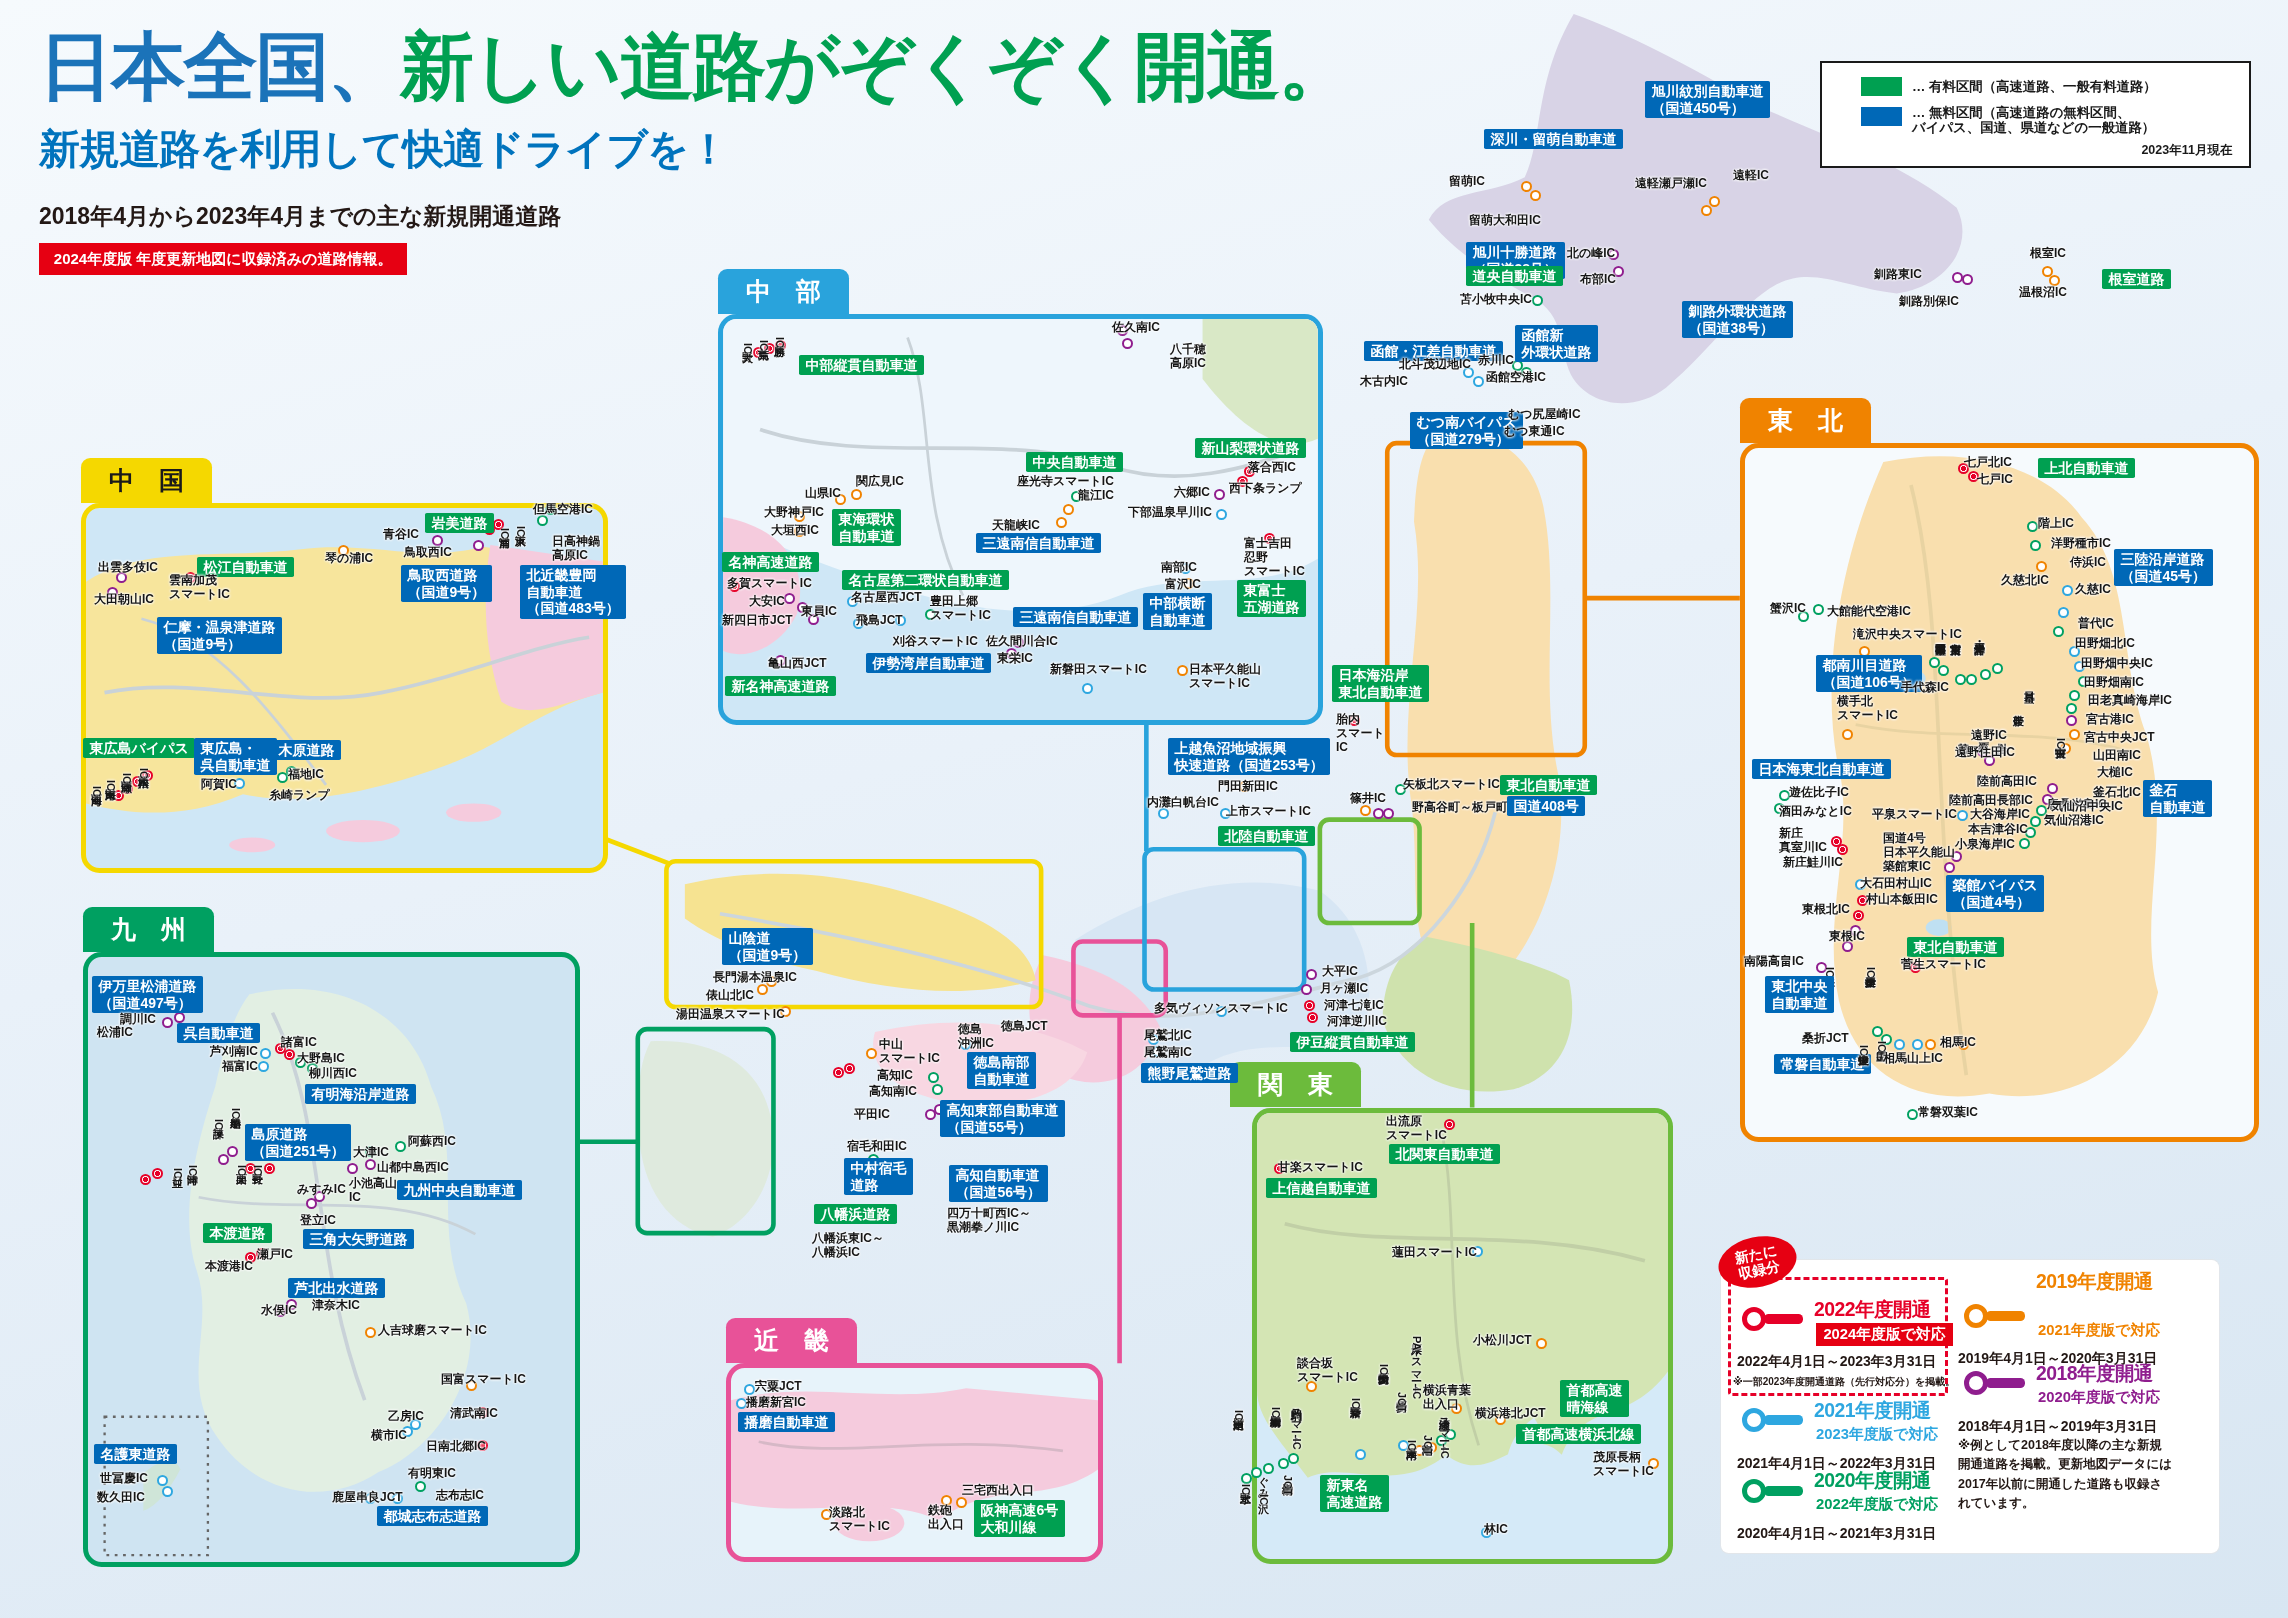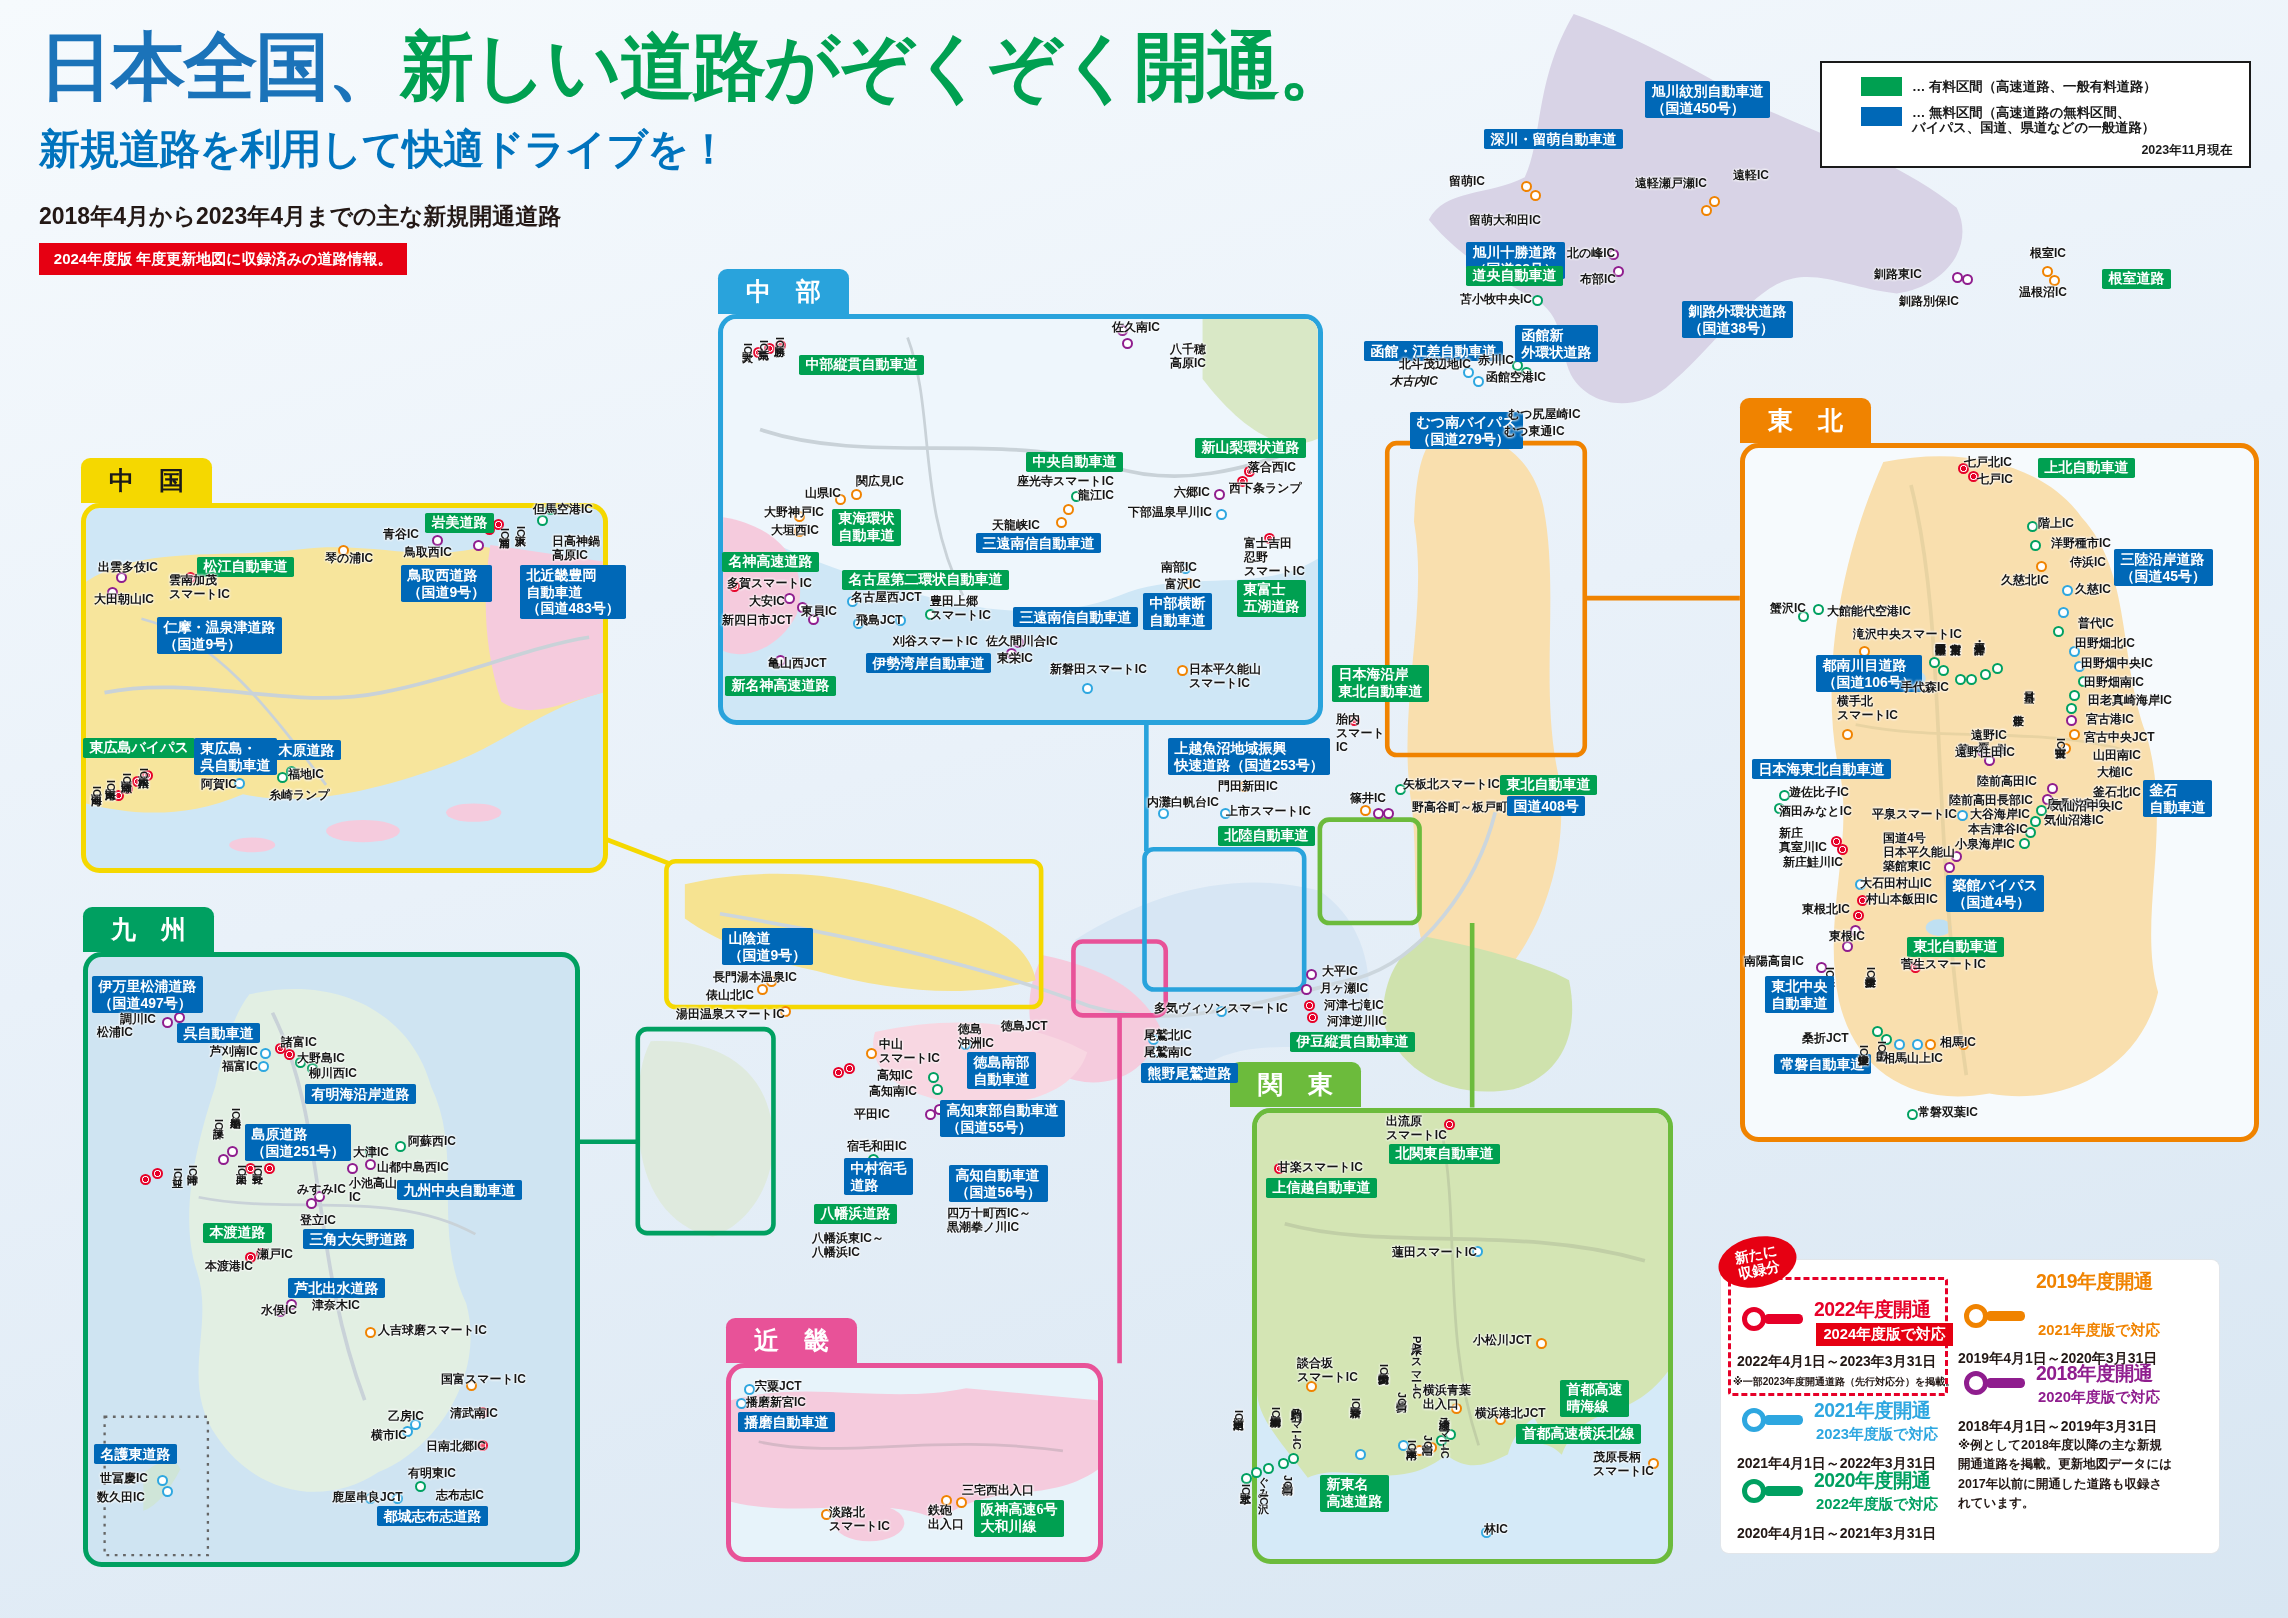--- a/index.html
+++ b/index.html
@@ -39,21 +39,21 @@
   #bar-paid{left:39px;top:14px;}
   #bar-free{left:39px;top:44px;}
   #top-legend .ltxt{position:absolute;left:90px;font-weight:700;font-size:13.4px;color:#1a1a1a;white-space:pre-line;line-height:1.15;}
   #paid-label{top:15.7px;}
   #free-label{top:42px;}
   #as-of{position:absolute;right:16.6px;bottom:7.4px;font-weight:700;font-size:12.5px;color:#1a1a1a;}
 
   
   .lb{position:absolute;font-weight:700;white-space:pre-line;line-height:1.2;z-index:20;}
   .lb-g,.lb-b{color:#fff;font-size:14px;padding:1.8px 6.5px;border-radius:1.8px;}
-  .lb-g{background:#00a051;font-family:Liberation Serif, serif;}
+  .lb-g{background:#00a051;}
   .lb-b{background:#0068b7;}
   .lb-i{font-size:12px;color:#161616;line-height:1.15;
         text-shadow:0 0 2.8px #fff,0 0 2.8px #fff,0 0 2.8px #fff;}
   .lb-iv{font-size:11px;color:#161616;writing-mode:vertical-rl;line-height:1.05;
         text-shadow:0 0 2.8px #fff,0 0 2.8px #fff;}
   .dot{position:absolute;width:7.4px;height:7.4px;border-radius:50%;border:2.8px solid #000;background:#fff;z-index:18;box-sizing:content-box;}
 
   
   #year-legend{position:absolute;left:1721px;top:1260px;width:498px;height:293px;background:#fff;border-radius:7.4px;z-index:8;box-shadow:0 0 0 0.9px #e2e6ea;}
   #newly-dashed{position:absolute;left:1728px;top:1277px;width:214px;height:113px;border:3.7px dashed #e60028;border-radius:3.7px;z-index:9;}
@@ -207,21 +207,21 @@
     <div class="lb lb-i" style="left: 1460px; top: 293px;">苫小牧中央IC</div>
     <div class="lb lb-g" style="left: 2102px; top: 269px;">根室道路</div>
     <div class="lb lb-i" style="left: 2030px; top: 247px;">根室IC</div>
     <div class="lb lb-i" style="left: 2019px; top: 286px;">温根沼IC</div>
     <div class="lb lb-i" style="left: 1874px; top: 268px;">釧路東IC</div>
     <div class="lb lb-i" style="left: 1899px; top: 295px;">釧路別保IC</div>
     <div class="lb lb-b" style="left: 1682px; top: 301px;">釧路外環状道路
 （国道38号）</div>
     <div class="lb lb-b" style="left: 1364px; top: 341px;">函館・江差自動車道</div>
     <div class="lb lb-i" style="left: 1399px; top: 358px;">北斗茂辺地IC</div>
-    <div class="lb lb-i" style="left: 1390px; top: 375px; font-style: italic;">木古内IC</div>
+    <div class="lb lb-i" style="left: 1360px; top: 375px;">木古内IC</div>
     <div class="lb lb-b" style="left: 1515px; top: 325px;">函館新
 外環状道路</div>
     <div class="lb lb-i" style="left: 1478px; top: 354px;">赤川IC</div>
     <div class="lb lb-i" style="left: 1486px; top: 371px;">函館空港IC</div>
     <div class="lb lb-b" style="left: 1410px; top: 412px;">むつ南バイパス
 （国道279号）</div>
     <div class="lb lb-i" style="left: 1508px; top: 408px;">むつ尻屋崎IC</div>
     <div class="lb lb-i" style="left: 1504px; top: 425px;">むつ東通IC</div>
     <div class="lb lb-i" style="left: 1964px; top: 456px;">七戸北IC</div>
     <div class="lb lb-i" style="left: 1977px; top: 473px;">七戸IC</div>

